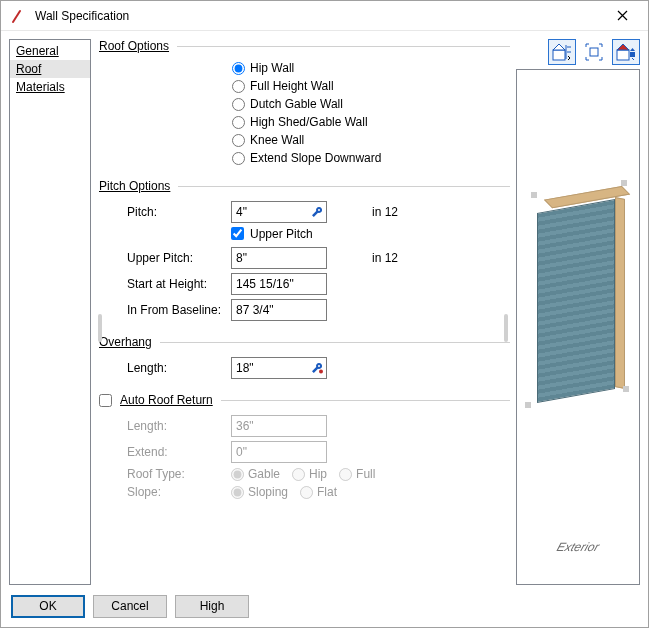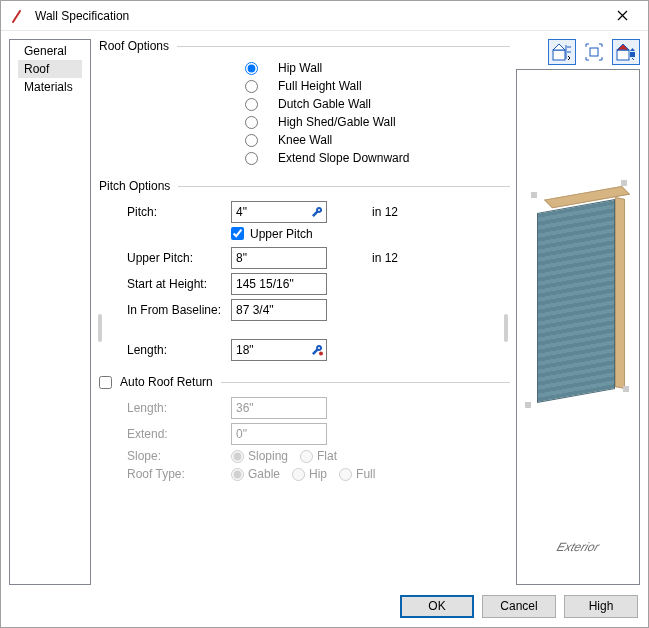--- a/index.html
+++ b/index.html
@@ -39,21 +39,22 @@
     flex: 1;
     display: flex;
     padding: 8px 8px 0 8px;
     gap: 8px;
     min-height: 0;
   }
   .sidebar {
     width: 82px;
     border: 1px solid #828790;
     background: #fff;
-    padding: 2px 8px;
+    padding: 2px 0;
+    text-decoration: underline;
   }
   .sidebar-item {
     padding: 1px 6px;
     cursor: pointer;
     line-height: 16px;
   }
   .sidebar-item.selected {
     background: #e5e5e5;
   }
   .main {
@@ -142,35 +143,36 @@
     padding: 0; margin: 0 0 10px 0;
   }
   fieldset > legend {
     padding: 0;
     margin-bottom: 4px;
     position: relative;
     width: 100%;
     display: flex;
     align-items: center;
     gap: 8px;
+    text-decoration: underline;
   }
   fieldset > legend::after {
     content: "";
     flex: 1;
     height: 1px;
     background: #d0d0d0;
   }
   fieldset.with-checkbox > legend::after { background:#d0d0d0; }
   .group-body {
     padding-left: 28px;
   }
   .radio-stack label {
     display: flex; align-items: center;
-    gap: 20px;
-    margin: 4px 16px;
+    gap: 5px;
+    margin: 4px 3px;
     cursor: pointer;
   }
   .row {
     display: flex;
     align-items: center;
     margin: 4px 0;
     gap: 8px;
   }
   .row .label {
     width: 96px;
@@ -215,21 +217,21 @@
   .inline-radio-group {
     display: flex; gap: 12px;
   }
   .inline-radio-group label {
     display: flex; align-items: center; gap: 4px;
   }
 
   .footer {
     height: 42px;
     display: flex;
-    justify-content: flex-end;
+    justify-content: flex-start;
     align-items: center;
     gap: 8px;
     padding: 0 10px;
   }
   .btn {
     min-width: 74px;
     height: 23px;
     border: 1px solid #adadad;
     background: #e1e1e1;
     cursor: pointer;
@@ -341,20 +343,21 @@
             <div class="row">
               <span class="label">In From Baseline:</span>
               <span class="input-box">
                 <input style="width: 94px;" value="87 3/4&quot;">
               </span>
             </div>
           </div>
         </fieldset>
 
         <fieldset>
+          <legend>Overhang</legend>
           <div class="group-body">
             <div class="row">
               <span class="label">Length:</span>
               <span class="input-box">
                 <input value="18&quot;" style="">
                 <span class="input-icon">
                   <svg width="12" height="12" viewBox="0 0 12 12">
                     <path d="M8 1a3 3 0 0 0-2.8 4L1 9.2 2.8 11 7 6.8A3 3 0 1 0 8 1zM8 3a1 1 0 1 1 0 2 1 1 0 0 1 0-2z" fill="#1b5bbf"></path>
                     <circle cx="10" cy="9.5" r="2" fill="#c02a2a"></circle>
                   </svg>
@@ -373,52 +376,52 @@
             <div class="row">
               <span class="label">Length:</span>
               <span class="input-box">
                 <input style="width: 94px;" disabled="" value="36&quot;">
               </span>
             </div>
             <div class="row">
               <span class="label">Extend:</span>
               <span class="input-box">
                 <input style="width: 94px;" disabled="" value="0&quot;">
-              </span>
-            </div>
-            <div class="row">
-              <span class="label">Slope:</span>
-              <span class="inline-radio-group">
-                <label>
-                    <input type="radio" name="arrslope" checked="" disabled="" style="">
-                    <span>Sloping</span>
-                  </label>
-                <label>
-                    <input type="radio" name="arrslope" disabled="" style="">
-                    <span>Flat</span>
-                  </label>
               </span>
             </div>
             <div class="row">
               <span class="label">Roof Type:</span>
               <span class="inline-radio-group">
                 <label>
                     <input type="radio" name="arrtype" checked="" disabled="" style="">
                     <span>Gable</span>
                   </label>
                 <label>
                     <input type="radio" name="arrtype" disabled="" style="">
                     <span>Hip</span>
                   </label>
                 <label>
                     <input type="radio" name="arrtype" disabled="" style="">
                     <span>Full</span>
                   </label>
               </span>
             </div>
+            <div class="row">
+              <span class="label">Slope:</span>
+              <span class="inline-radio-group">
+                <label>
+                    <input type="radio" name="arrslope" checked="" disabled="" style="">
+                    <span>Sloping</span>
+                  </label>
+                <label>
+                    <input type="radio" name="arrslope" disabled="" style="">
+                    <span>Flat</span>
+                  </label>
+              </span>
+            </div>
           </div>
         </fieldset>
 
       </div>
 
       <div class="preview-area">
         <div class="toolbar-row">
           <div class="tool-btn selected">
             <svg width="20" height="18" viewBox="0 0 20 18">
               <rect x="1" y="7" width="12" height="10" fill="#fff" stroke="#1b5bbf"></rect>

